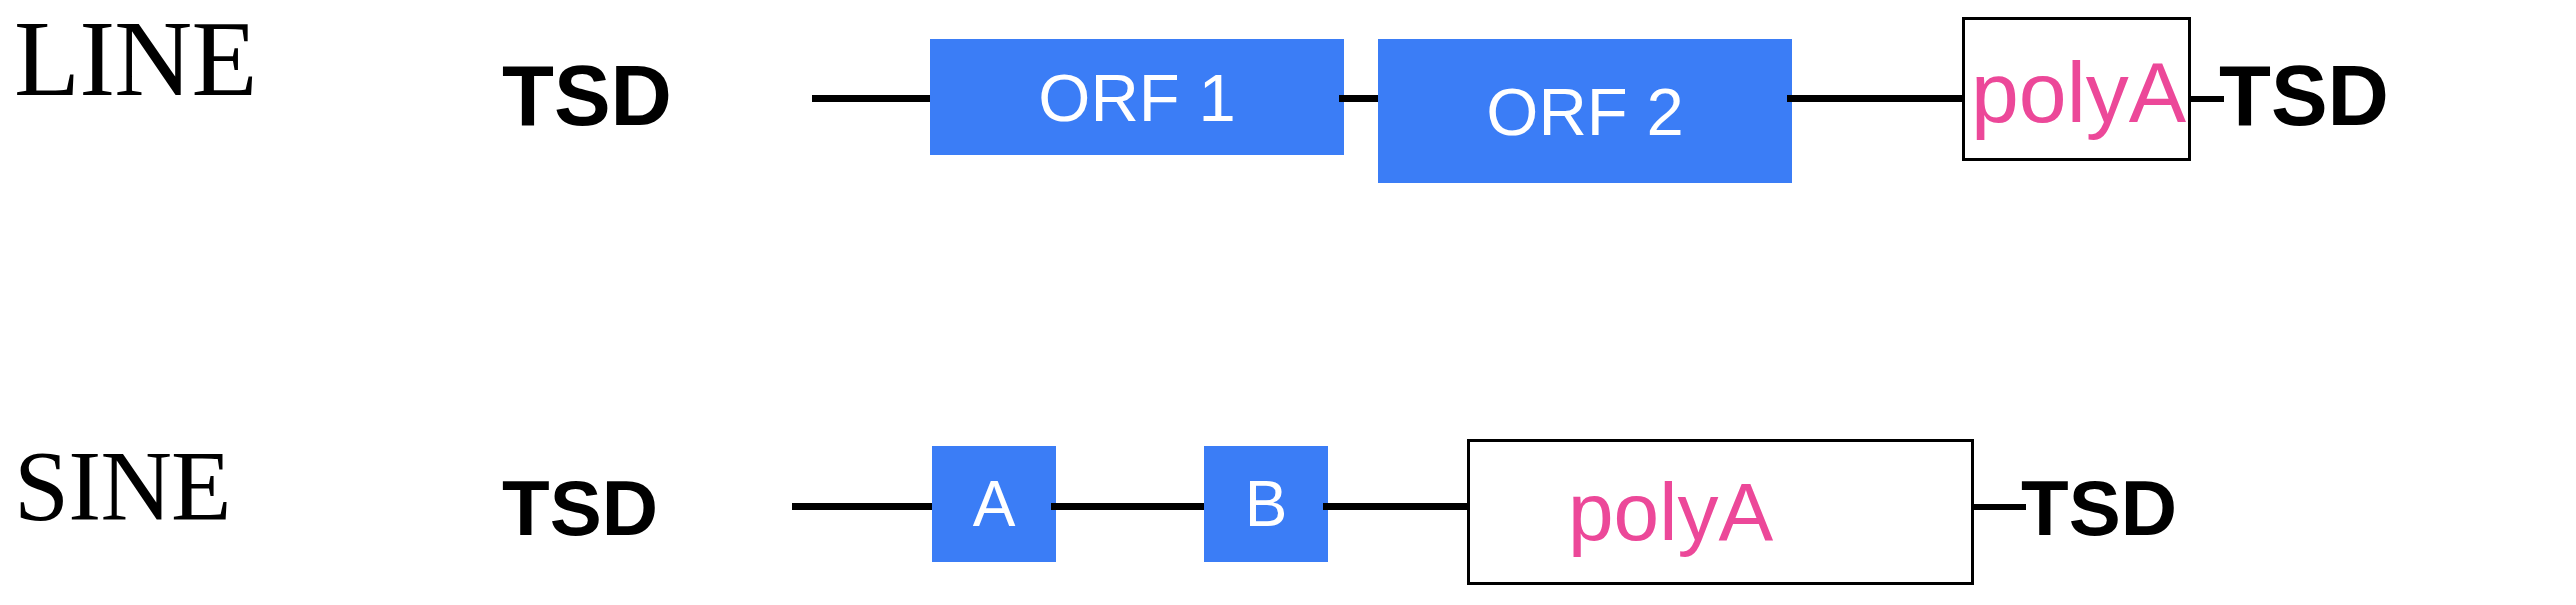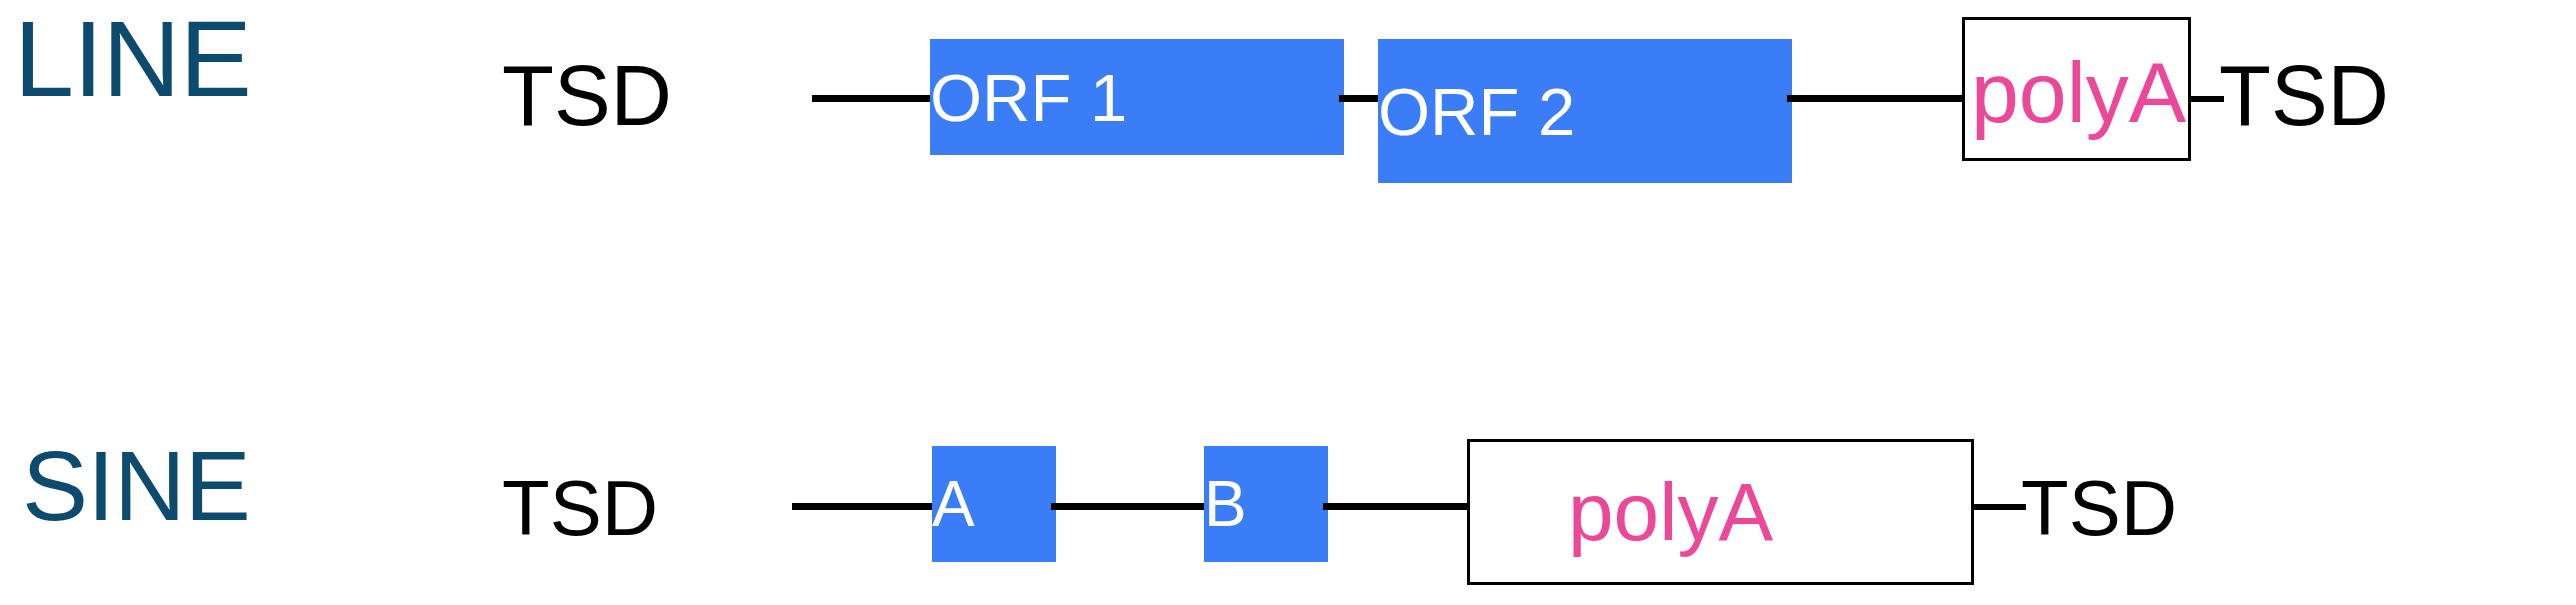--- a/index.html
+++ b/index.html
@@ -14,46 +14,46 @@
     position: relative;
     width: 2576px;
     height: 606px;
     background: #ffffff;
     overflow: hidden;
   }
 
   
   .row-label {
     position: absolute;
-    color: #0c4a6e;
-    font-family: Liberation Sans, sans-serif;
+    color: #000000;
+    font-family: Liberation Serif, serif;
     font-weight: 400;
     white-space: nowrap;
     line-height: 1;
   }
   .label-line {
     left: 14px;
     top: 4.7px;
     font-size: 108px;
     letter-spacing: -0.8px;
   }
   .label-sine {
-    left: 22px;
+    left: 14px;
     top: 436px;
     font-size: 99px;
     letter-spacing: -0.8px;
     text-align: right;
   }
 
   
   .tsd {
     position: absolute;
     color: #000000;
     font-family: "Liberation Sans", sans-serif;
-    font-weight: 400;
+    font-weight: 700;
     white-space: nowrap;
     line-height: 1;
     text-align: center;
   }
   .tsd-line {
     font-size: 85px;
   }
   .tsd-sine {
     font-size: 78px;
   }
@@ -67,21 +67,21 @@
   .connector-thin {
     height: 6.3px;
   }
 
   
   .blue-box {
     position: absolute;
     background: #3b7df6;
     display: flex;
     align-items: center;
-    justify-content: flex-start;
+    justify-content: center;
     color: #ffffff;
     font-family: "Liberation Sans", sans-serif;
     font-weight: 400;
     line-height: 1;
     box-sizing: border-box;
   }
   .orf-box { font-size: 67px; }
   .ab-box  { font-size: 64px; }
 
   

